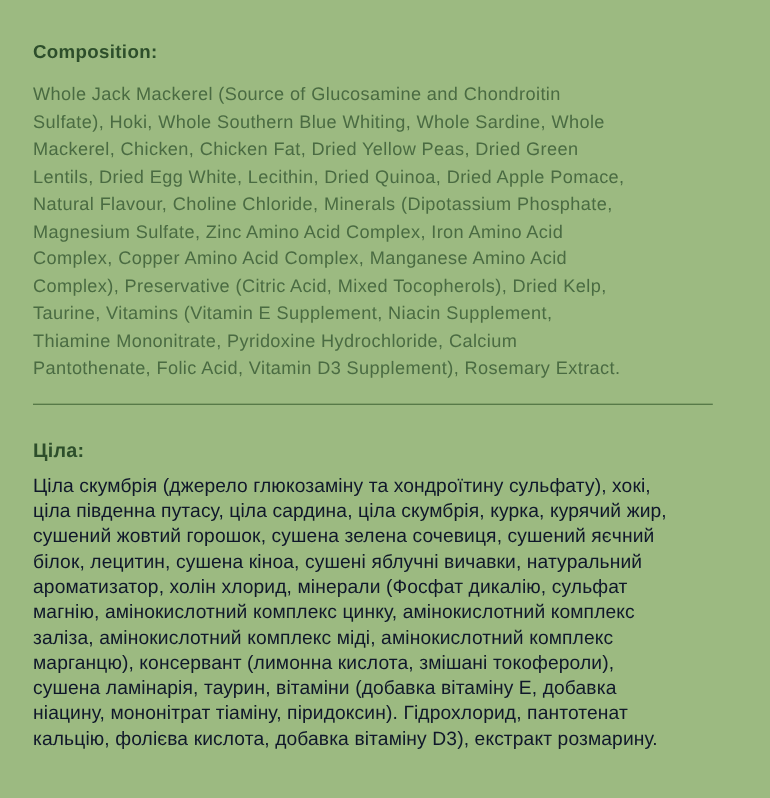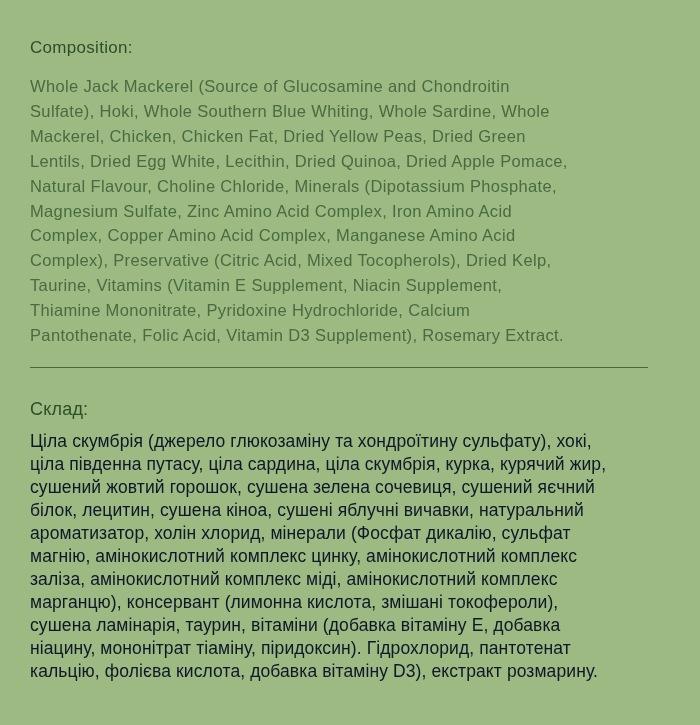--- a/index.html
+++ b/index.html
@@ -12,21 +12,21 @@
     height: 725px;
     background: #9cba81;
     box-sizing: border-box;
     padding: 38px 30px 0 30px;
     font-family: "Liberation Sans", sans-serif;
     overflow: hidden;
   }
   .section-heading {
     margin: 0;
     font-size: 17px;
-    font-weight: 400;
+    font-weight: 700;
     color: #2d4e2b;
     letter-spacing: 0.3px;
     line-height: 20px;
   }
   .heading-en { margin-bottom: 9px; }
   .ingredients {
     margin: 0;
     white-space: pre-line;
     color: #4a6b42;
   }
@@ -71,21 +71,21 @@
 Complex, Copper Amino Acid Complex, Manganese Amino Acid
 Complex), Preservative (Citric Acid, Mixed Tocopherols), Dried Kelp,
 Taurine, Vitamins (Vitamin E Supplement, Niacin Supplement,
 Thiamine Mononitrate, Pyridoxine Hydrochloride, Calcium
 Pantothenate, Folic Acid, Vitamin D3 Supplement), Rosemary Extract.</p>
   </section>
 
   <hr class="section-divider">
 
   <section>
-    <h2 class="section-heading heading-uk">Склад:</h2>
+    <h2 class="section-heading heading-uk">Ціла:</h2>
     <p class="ingredients ingredients-uk">Ціла скумбрія (джерело глюкозаміну та хондроїтину сульфату), хокі,
 ціла південна путасу, ціла сардина, ціла скумбрія, курка, курячий жир,
 сушений жовтий горошок, сушена зелена сочевиця, сушений яєчний
 білок, лецитин, сушена кіноа, сушені яблучні вичавки, натуральний
 ароматизатор, холін хлорид, мінерали (Фосфат дикалію, сульфат
 магнію, амінокислотний комплекс цинку, амінокислотний комплекс
 заліза, амінокислотний комплекс міді, амінокислотний комплекс
 марганцю), консервант (лимонна кислота, змішані токофероли),
 сушена ламінарія, таурин, вітаміни (добавка вітаміну Е, добавка
 ніацину, мононітрат тіаміну, піридоксин). Гідрохлорид, пантотенат

